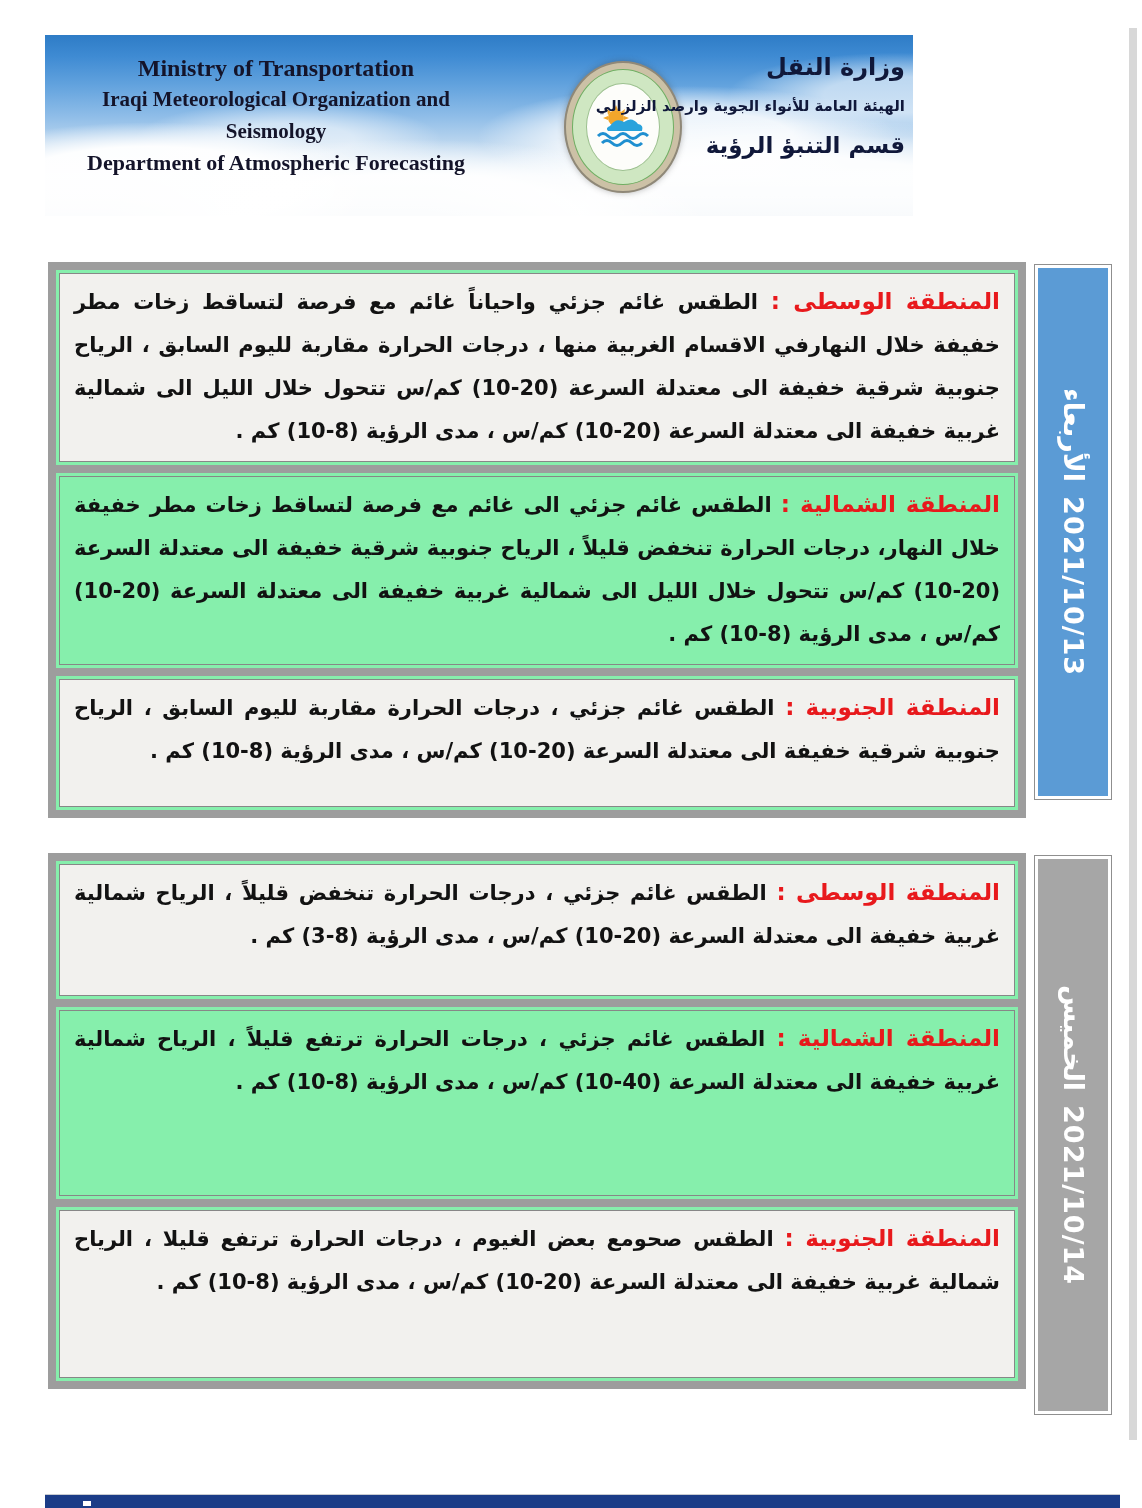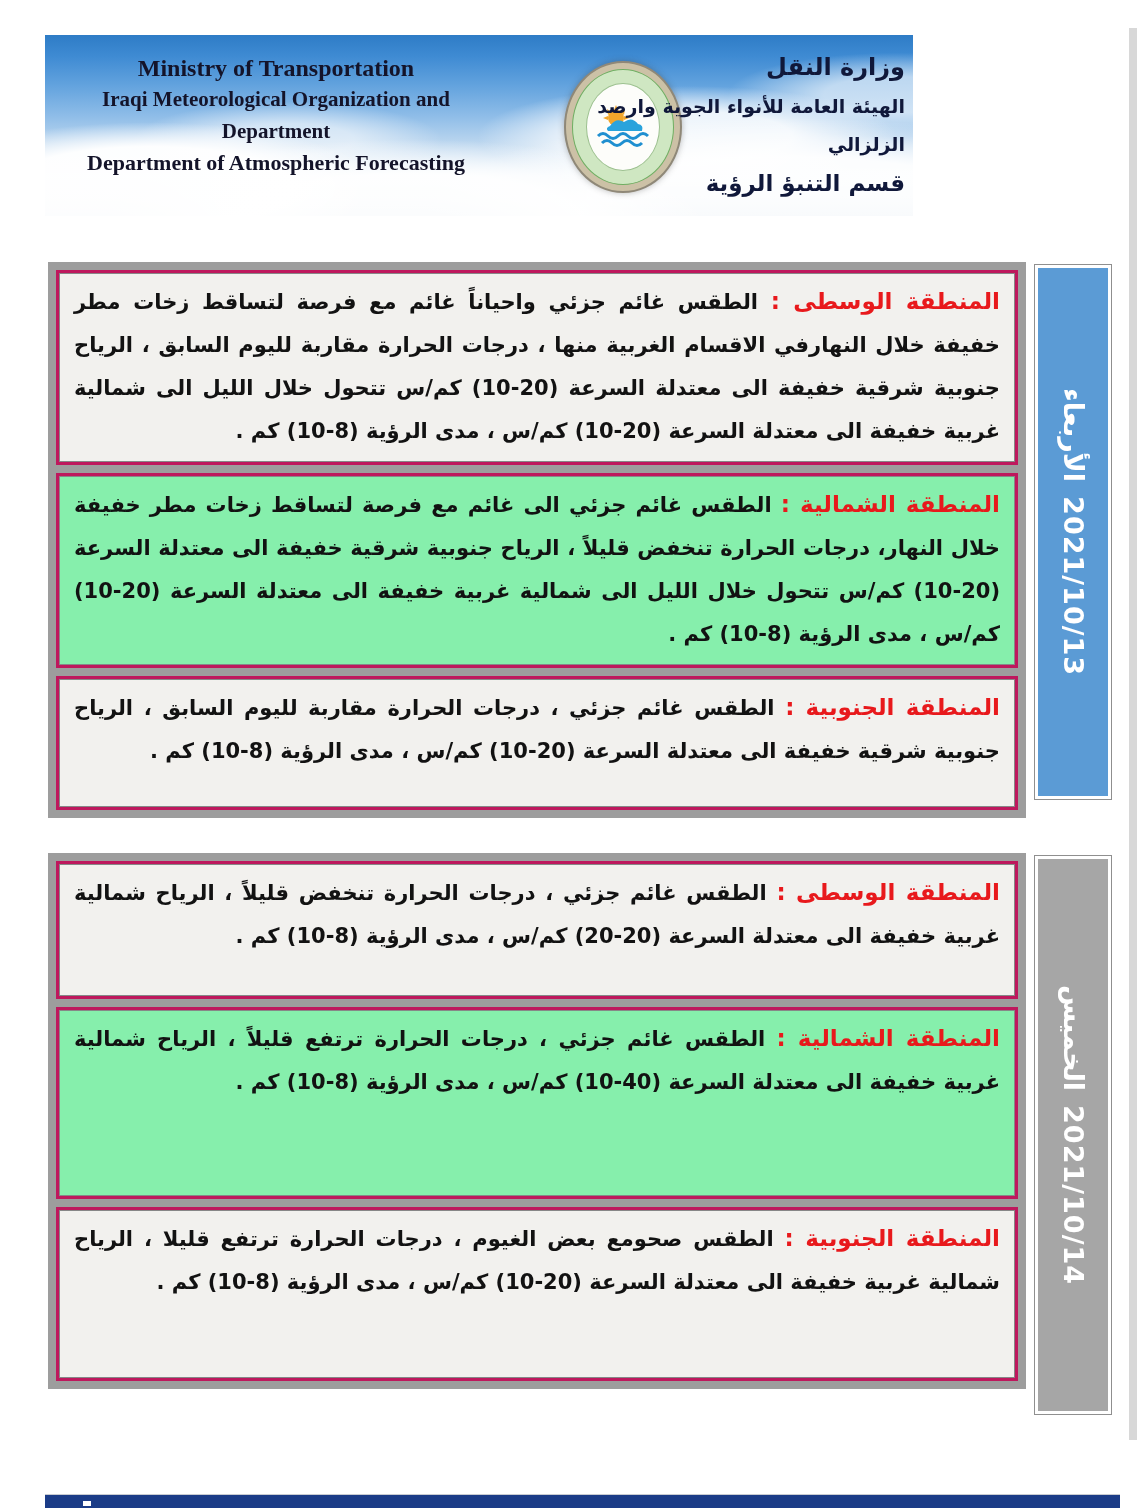--- a/index.html
+++ b/index.html
@@ -26,39 +26,39 @@
     color:#14142a;font-family:"Liberation Serif", serif;font-weight:700;
   }
   .banner-en .l1{font-size:24px;line-height:30px;}
   .banner-en .l2{font-size:21px;line-height:32px;}
   .banner-en .l3{font-size:22px;line-height:32px;text-align:center;}
   .banner-ar{
     position:absolute;right:8px;top:12px;width:316px;text-align:right;direction:rtl;
     color:#10183a;font-weight:bold;
   }
   .banner-ar .l1{font-size:24px;line-height:40px;}
-  .banner-ar .l2{font-size:19px;line-height:38px;}
+  .banner-ar .l2{font-size:15px;line-height:38px;}
   .banner-ar .l3{font-size:23px;line-height:40px;}
   
   .logo{
     position:absolute;left:519px;top:26px;width:118px;height:132px;border-radius:50%;
     background:#ccc1a6;border:2px solid #8f8878;box-sizing:border-box;padding:6px;
     box-shadow:0 0 6px rgba(60,60,60,.35);
   }
   .logo-green{width:100%;height:100%;border-radius:50%;background:#cfe7c2;border:1px solid #6fae62;
     box-sizing:border-box;padding:13px;}
   .logo-core{width:100%;height:100%;border-radius:50%;background:#fdfdfa;border:1px solid #9cc08f;
     box-sizing:border-box;display:flex;align-items:center;justify-content:center;}
   
   .section{
     position:absolute;left:48px;width:978px;background:#9d9d9d;padding:8px;box-sizing:border-box;
   }
   .sec1{top:262px;}
   .sec2{top:853px;}
-  .block{border:3px solid #be185d;margin-bottom:8px;}
+  .block{border:3px solid #86efac;margin-bottom:8px;}
   .block:last-child{margin-bottom:0;}
   .block-in{
     border:1px solid #878787;padding:6px 14px 8px 14px;direction:rtl;text-align:justify;
     font-size:21px;font-weight:bold;line-height:43px;color:#121212;
     font-family:"DejaVu Sans", sans-serif;
   }
   .bg-light{background:#f2f1ee;}
   .bg-blue{background:#86efac;}
   .s1b1{min-height:160px;} .s1b2{min-height:152px;} .s1b3{min-height:112px;}
   .s2b1{min-height:116px;} .s2b2{min-height:170px;} .s2b3{min-height:152px;}
@@ -84,21 +84,21 @@
   .next-bar .speck{position:absolute;left:38px;top:6px;width:8px;height:5px;background:#ffffff;}
 </style>
 </head>
 <body>
 
 <div class="page-edge"></div>
 
 <div class="banner">
   <div class="banner-en">
     <div class="l1">Ministry of Transportation</div>
-    <div class="l2">Iraqi Meteorological Organization and Department</div>
+    <div class="l2">Iraqi Meteorological Organization and Seismology</div>
     <div class="l3">Department of Atmospheric Forecasting</div>
   </div>
 
   <div class="logo">
     <div class="logo-green">
       <div class="logo-core">
         <svg width="62" height="46" viewBox="0 0 62 46">
           <g fill="#f2a62b">
             <circle cx="24" cy="14" r="8"></circle>
             <path d="M24 1 l2 5 h-4 z M11 14 l5 -2 v4 z M37 14 l-5 -2 v4 z M15 5 l4 3 -3 3 z M33 5 l-4 3 3 3 z"></path>
@@ -145,21 +145,21 @@
       <span class="day">الأربعاء</span>
       <span>2021/10/13</span>
     </div>
   </div>
 </div>
 
 <div class="section sec2">
   <div class="block">
     <div class="block-in bg-light s2b1">
       <span class="region">المنطقة الوسطى :</span>
-      <span>الطقس غائم جزئي ، درجات الحرارة تنخفض قليلاً ، الرياح شمالية غربية خفيفة الى معتدلة السرعة (20-20) كم/س ، مدى الرؤية (8-10) كم .</span>
+      <span>الطقس غائم جزئي ، درجات الحرارة تنخفض قليلاً ، الرياح شمالية غربية خفيفة الى معتدلة السرعة (20-10) كم/س ، مدى الرؤية (8-3) كم .</span>
     </div>
   </div>
   <div class="block">
     <div class="block-in bg-blue s2b2">
       <span class="region">المنطقة الشمالية :</span>
       <span>الطقس غائم جزئي ، درجات الحرارة ترتفع قليلاً ، الرياح شمالية غربية خفيفة الى معتدلة السرعة (40-10) كم/س ، مدى الرؤية (8-10) كم .</span>
     </div>
   </div>
   <div class="block">
     <div class="block-in bg-light s2b3">

